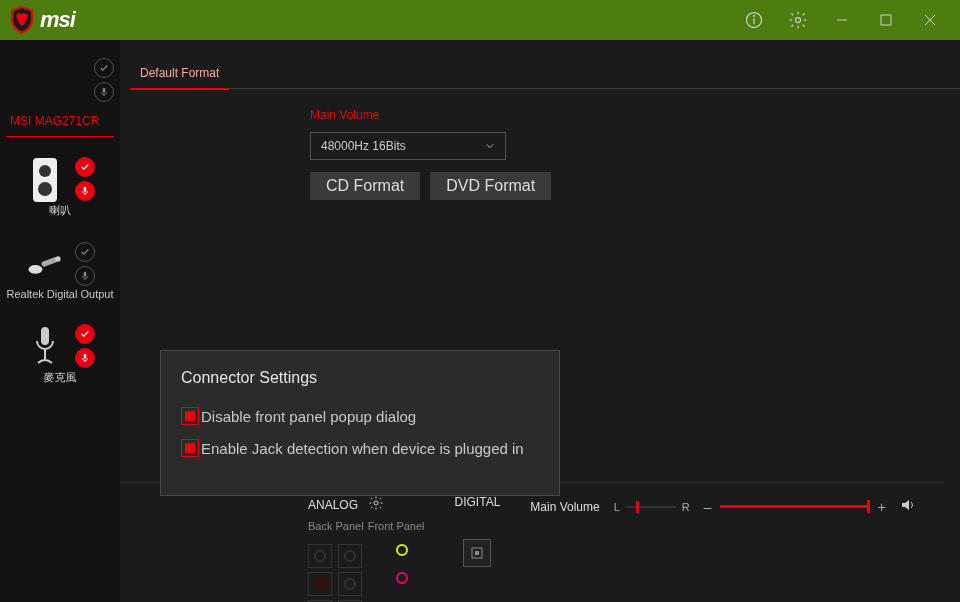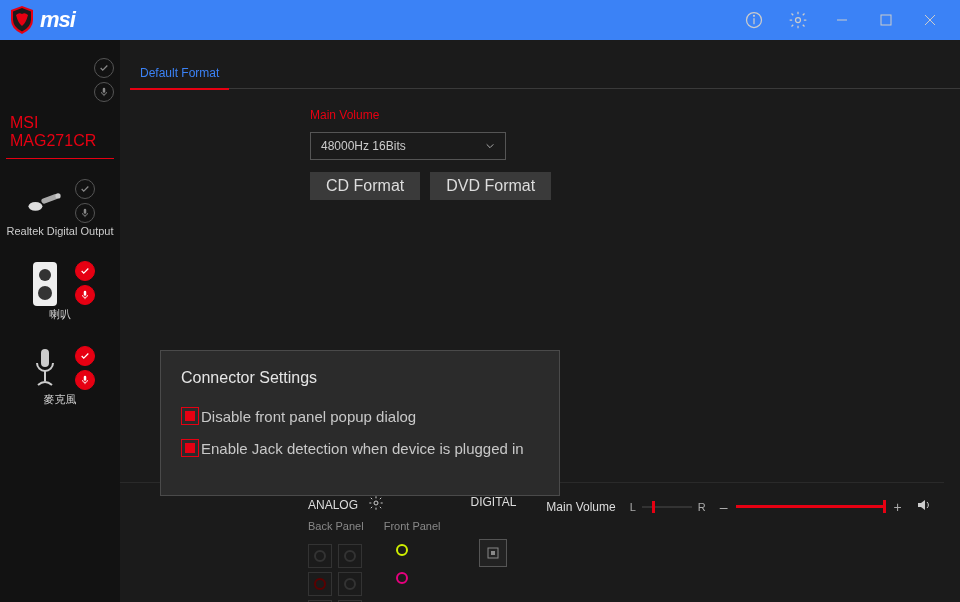--- a/index.html
+++ b/index.html
@@ -11,21 +11,21 @@
     font-size: 13px;
     overflow: hidden;
     position: relative;
     user-select: none;
   }
   
   .titlebar {
     height: 40px;
     display: flex; align-items: center;
     padding: 0 8px 0 10px;
-    background: #3b82f6;
+    background: #4d7c0f;
   }
   .logo { display: flex; align-items: center; gap: 6px; }
   .msi-text { font-weight: 700; font-style: italic; font-size: 22px; color: #fff; letter-spacing: -1px; }
   .title-spacer { flex: 1; }
   .title-icon {
     width: 44px; height: 40px; display: flex; align-items: center; justify-content: center;
     color: #ccc;
   }
   .title-icon svg { width: 16px; height: 16px; }
   .info-icon svg, .gear-icon svg { width: 20px; height: 20px; }
@@ -43,40 +43,40 @@
   }
   .ind-col { display: flex; flex-direction: column; gap: 4px; }
   .ind {
     width: 20px; height: 20px; border-radius: 50%;
     border: 1px solid #555; display: flex; align-items: center; justify-content: center;
   }
   .ind svg { width: 10px; height: 10px; fill: #888; }
   .ind.red { background: #e60012; border-color: #e60012; }
   .ind.red svg { fill: #fff; }
   .product-name {
-    color: #e60012; font-size: 16px; padding: 14px 6px 8px 10px;
+    color: #e60012; font-size: 12px; padding: 14px 6px 8px 10px;
   }
   .red-underline { border-bottom: 1px solid #e60012; margin: 0 6px 10px 6px; }
 
   .device {
     display: flex; flex-direction: column; align-items: center;
     padding: 10px 4px 14px; position: relative;
   }
   .device .dev-row { display: flex; align-items: flex-start; gap: 10px; justify-content: center; width: 100%; }
   .device .dev-icon { width: 40px; height: 46px; display: flex; align-items: center; justify-content: center; }
   .device .dev-label { font-size: 11px; color: #ccc; text-align: center; }
 
   
   .main {
     position: absolute; left: 120px; top: 40px; right: 0; bottom: 120px;
     padding: 18px 0 0 0;
   }
   .tab-row { display: flex; align-items: center; padding-left: 10px; }
   .tab {
-    color: #3b82f6; font-size: 12px; padding: 8px 10px;
+    color: #fca5a5; font-size: 12px; padding: 8px 10px;
     border-bottom: 2px solid #e60012;
   }
   .tab-rest { flex: 1; border-bottom: 1px solid #3a3a3a; height: 2px; margin-top: 28px; }
 
   .section-title { color: #e60012; font-size: 12px; padding: 18px 0 10px 190px; }
   .control-row { padding-left: 190px; display: flex; align-items: center; gap: 10px; }
   .dropdown {
     width: 196px; height: 28px; background: #1b1b1b;
     border: 1px solid #555; color: #ccc; font-size: 12px;
     display: flex; align-items: center; padding: 0 10px;
@@ -93,21 +93,21 @@
   
   .bottom {
     position: absolute; left: 120px; right: 16px; bottom: 0; height: 120px;
     background: #1b1b1b;
     border-top: 1px solid #2a2a2a;
     display: flex; align-items: flex-start;
     padding: 12px 0 4px 188px; gap: 30px;
   }
   .panel-col { display: flex; flex-direction: column; }
   .panel-head { display: flex; align-items: center; gap: 10px; color: #ddd; font-size: 12px; }
-  .panel-sub { display: flex; gap: 20px; font-size: 11px; color: #888; margin-top: 6px; }
+  .panel-sub { display: flex; gap: 4px; font-size: 11px; color: #888; margin-top: 6px; }
   .jack-grid { display: grid; grid-template-columns: repeat(2,26px); gap: 4px; margin-top: 6px; }
   .jack-row { display: flex; gap: 26px; margin-top: 6px; align-items: flex-start; }
   .jack {
     width: 24px; height: 24px; border: 1px solid #333; background: #1b1b1b;
     display: flex; align-items: center; justify-content: center;
   }
   .ring { width: 12px; height: 12px; border-radius: 50%; border: 2px solid #333; }
   .ring.green { border-color: #cfef00; }
   .ring.pink { border-color: #e6007e; }
   .front-col { display:flex; flex-direction:column; gap:4px; }
@@ -205,20 +205,46 @@
           </svg>
         </div>
     </div>
   </div>
   <div class="product-name">MSI MAG271CR</div>
   <div class="red-underline"></div>
 
   <div class="device">
     <div class="dev-row">
       <div class="dev-icon">
+        <svg width="26" height="46" viewBox="0 0 26 46">
+            <rect x="1" y="1" width="24" height="44" rx="4" fill="#eee"></rect>
+            <circle cx="13" cy="14" r="6" fill="#333"></circle>
+            <circle cx="13" cy="32" r="7" fill="#333"></circle>
+          </svg>
+      </div>
+      <div class="ind-col">
+        <div class="ind red">
+            <svg viewBox="0 0 12 12">
+              <path d="M2 6l2.5 2.5L10 3" fill="none" stroke="#fff" stroke-width="1.5"></path>
+            </svg>
+          </div>
+        <div class="ind red">
+            <svg viewBox="0 0 12 12">
+              <rect x="4.5" y="1" width="3" height="6" rx="1.5" fill="#fff"></rect>
+              <path d="M3 6a3 3 0 006 0M6 9v2" stroke="#fff" stroke-width="1" fill="none"></path>
+            </svg>
+          </div>
+      </div>
+    </div>
+    <div class="dev-label">喇叭</div>
+  </div>
+
+  <div class="device">
+    <div class="dev-row">
+      <div class="dev-icon">
         <svg width="46" height="30" viewBox="0 0 46 30">
             <ellipse cx="12" cy="20" rx="8" ry="5" fill="#ddd"></ellipse>
             <rect x="18" y="12" width="20" height="6" rx="3" fill="#aaa" transform="rotate(-20 18 12)"></rect>
             <circle cx="38" cy="8" r="3" fill="#ccc"></circle>
           </svg>
       </div>
       <div class="ind-col">
         <div class="ind">
             <svg viewBox="0 0 12 12">
               <path d="M2 6l2.5 2.5L10 3" fill="none" stroke="#888" stroke-width="1.5"></path>
@@ -226,46 +252,20 @@
           </div>
         <div class="ind">
             <svg viewBox="0 0 12 12">
               <rect x="4.5" y="1" width="3" height="6" rx="1.5" fill="#888"></rect>
               <path d="M3 6a3 3 0 006 0M6 9v2" stroke="#888" stroke-width="1" fill="none"></path>
             </svg>
           </div>
       </div>
     </div>
     <div class="dev-label">Realtek Digital Output</div>
-  </div>
-
-  <div class="device">
-    <div class="dev-row">
-      <div class="dev-icon">
-        <svg width="26" height="46" viewBox="0 0 26 46">
-            <rect x="1" y="1" width="24" height="44" rx="4" fill="#eee"></rect>
-            <circle cx="13" cy="14" r="6" fill="#333"></circle>
-            <circle cx="13" cy="32" r="7" fill="#333"></circle>
-          </svg>
-      </div>
-      <div class="ind-col">
-        <div class="ind red">
-            <svg viewBox="0 0 12 12">
-              <path d="M2 6l2.5 2.5L10 3" fill="none" stroke="#fff" stroke-width="1.5"></path>
-            </svg>
-          </div>
-        <div class="ind red">
-            <svg viewBox="0 0 12 12">
-              <rect x="4.5" y="1" width="3" height="6" rx="1.5" fill="#fff"></rect>
-              <path d="M3 6a3 3 0 006 0M6 9v2" stroke="#fff" stroke-width="1" fill="none"></path>
-            </svg>
-          </div>
-      </div>
-    </div>
-    <div class="dev-label">喇叭</div>
   </div>
 
   <div class="device">
     <div class="dev-row">
       <div class="dev-icon">
         <svg width="30" height="44" viewBox="0 0 30 44">
             <rect x="11" y="2" width="8" height="18" rx="4" fill="#ccc"></rect>
             <path d="M7 16a8 8 0 0016 0" stroke="#ccc" stroke-width="2" fill="none"></path>
             <line x1="15" y1="24" x2="15" y2="34" stroke="#ccc" stroke-width="2"></line>
             <path d="M8 38 Q15 32 22 38" stroke="#ccc" stroke-width="2" fill="none"></path>

